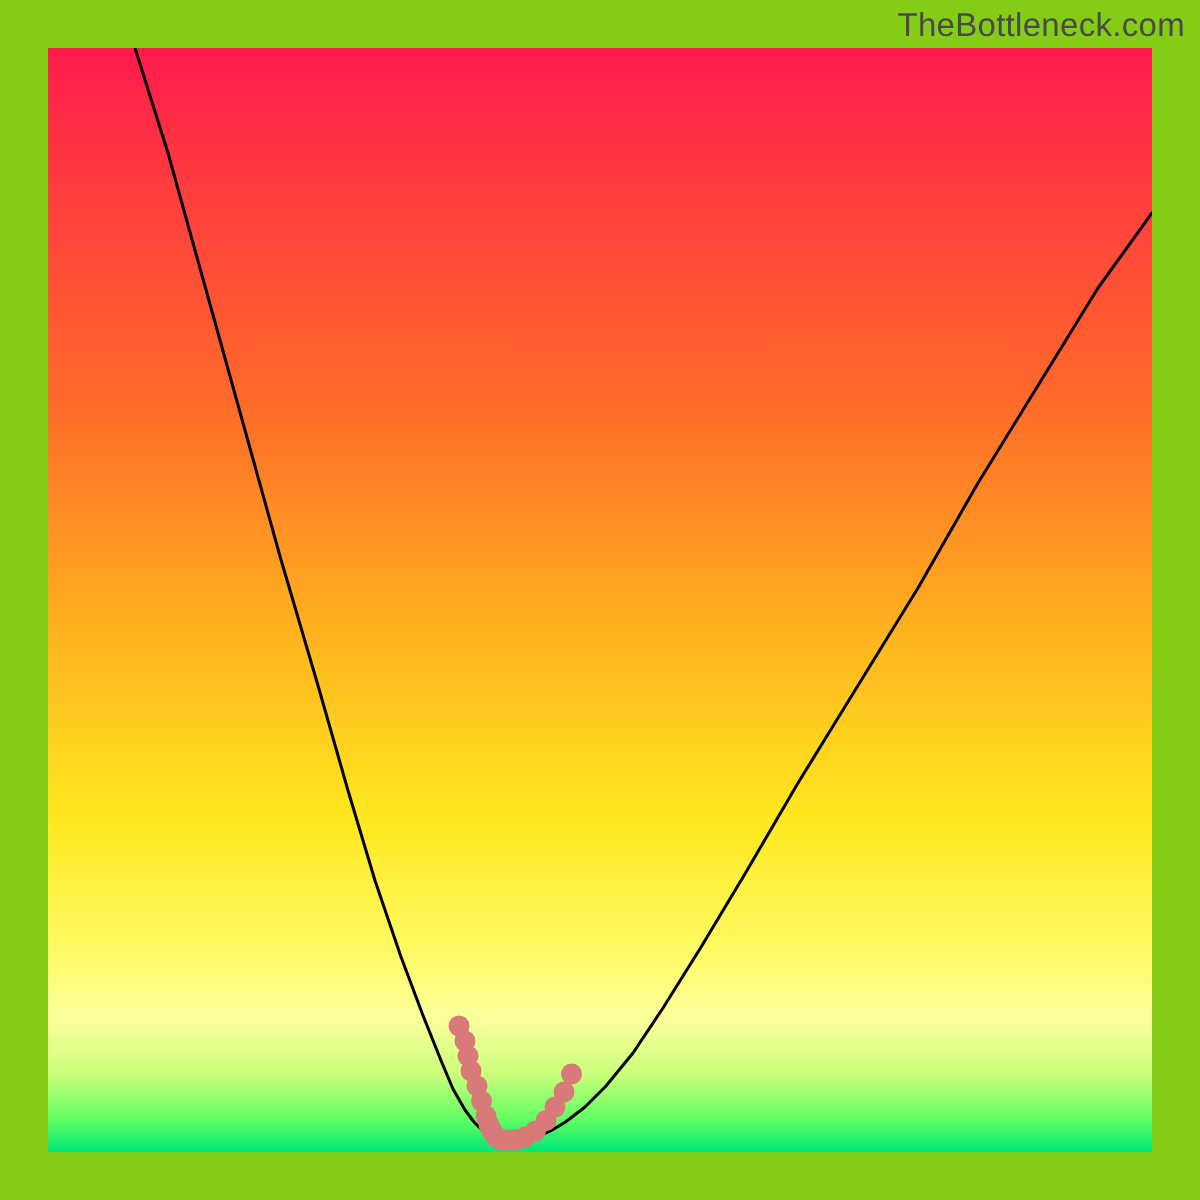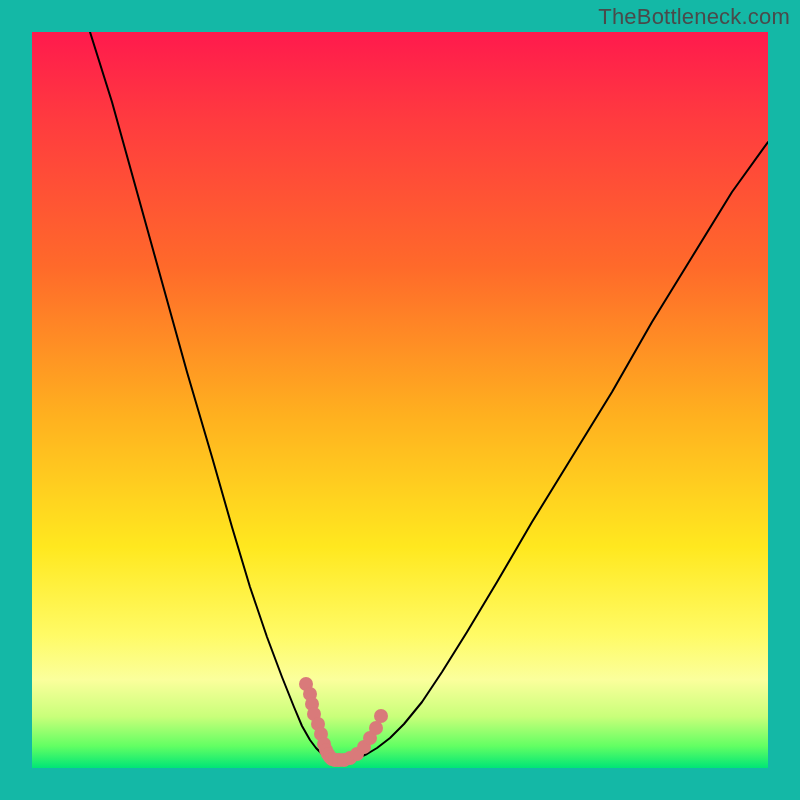--- a/index.html
+++ b/index.html
@@ -7,21 +7,21 @@
     padding: 0;
     width: 800px;
     height: 800px;
     background: #000;
     overflow: hidden;
     font-family: Arial, Helvetica, sans-serif;
   }
   .frame {
     position: absolute;
     inset: 0;
-    background: #14b8a6;
+    background: #84cc16;
   }
   .plot {
     position: absolute;
     left: 32px;
     top: 32px;
     width: 736px;
     height: 736px;
     overflow: hidden;
   }
   .gradient {

